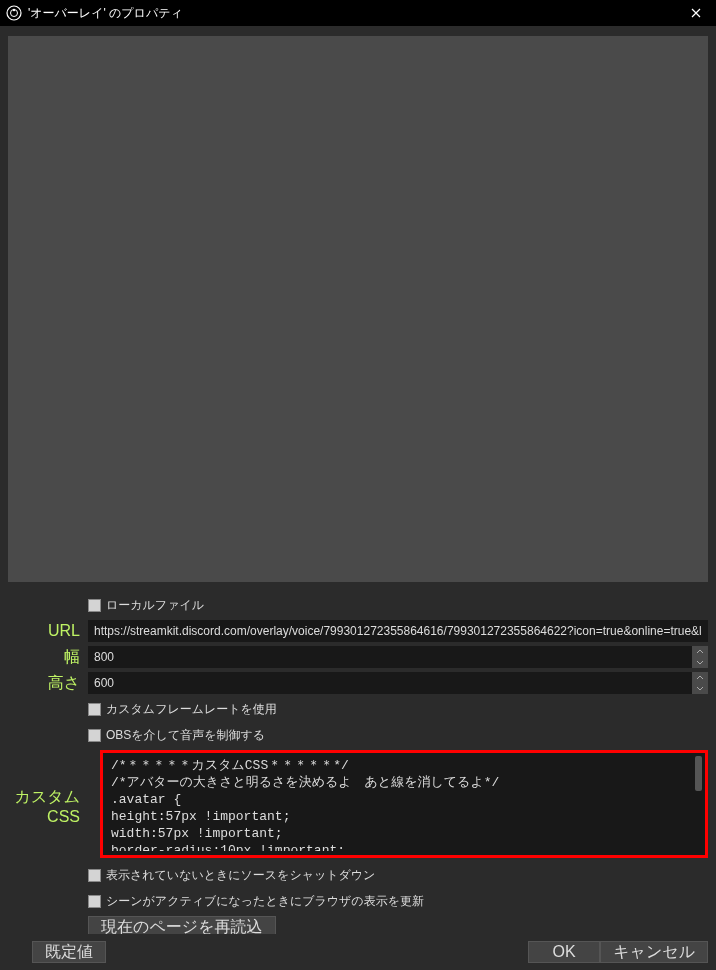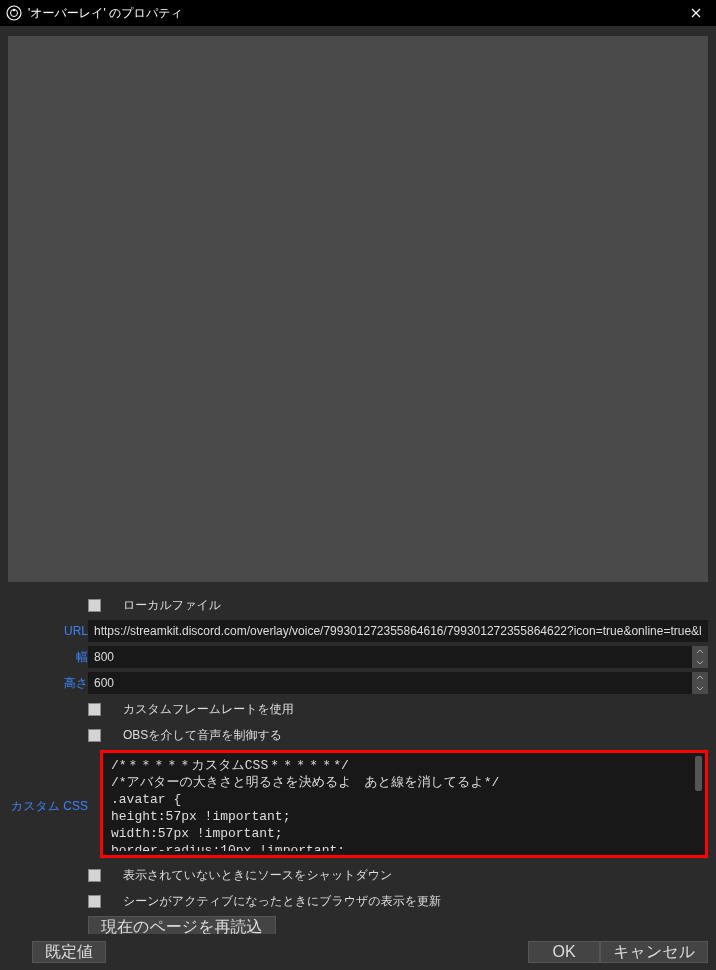--- a/index.html
+++ b/index.html
@@ -61,33 +61,34 @@
     }
     .form-row {
       display: flex;
       align-items: center;
       margin-bottom: 4px;
       min-height: 22px;
     }
     .form-label {
       width: 80px;
       text-align: right;
-      color: #3b82f6;
-      font-size: 12px;
+      padding-right: 8px;
+      color: #bef264;
+      font-size: 16px;
       flex-shrink: 0;
     }
     .form-field {
       flex: 1;
       display: flex;
       align-items: center;
     }
     .checkbox-wrap {
       display: flex;
       align-items: center;
-      gap: 22px;
+      gap: 5px;
     }
     .checkbox {
       width: 13px;
       height: 13px;
       background: #d4d4d4;
       border: 1px solid #888;
       flex-shrink: 0;
     }
     .text-input {
       flex: 1;

